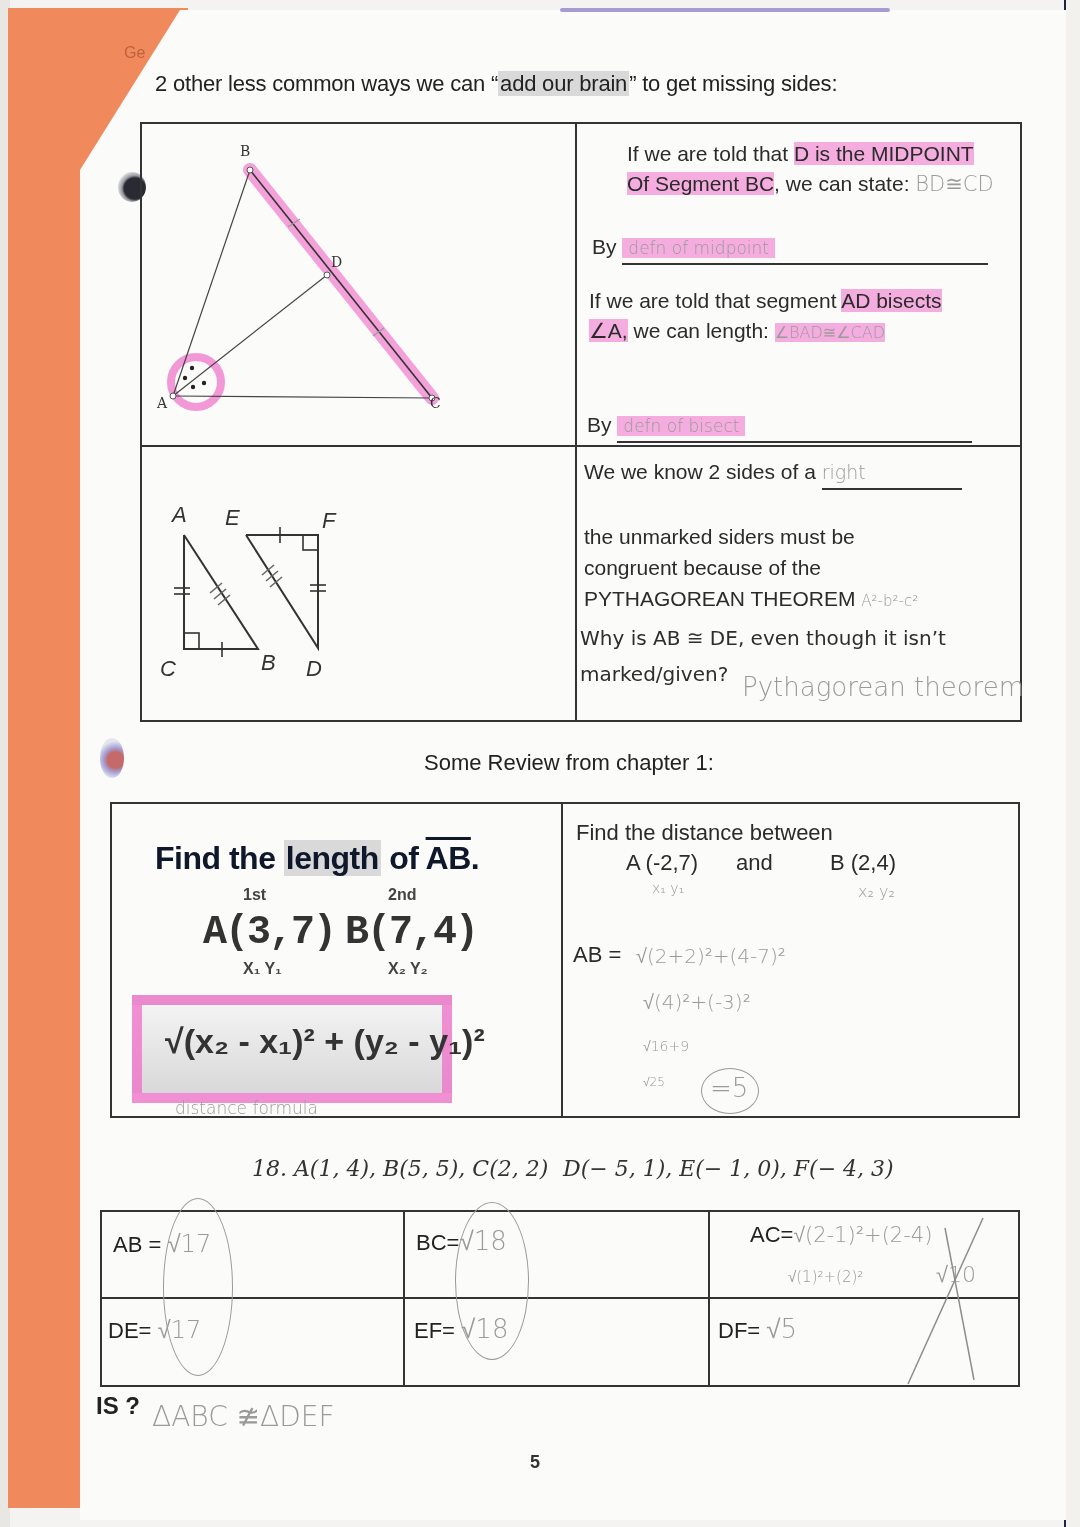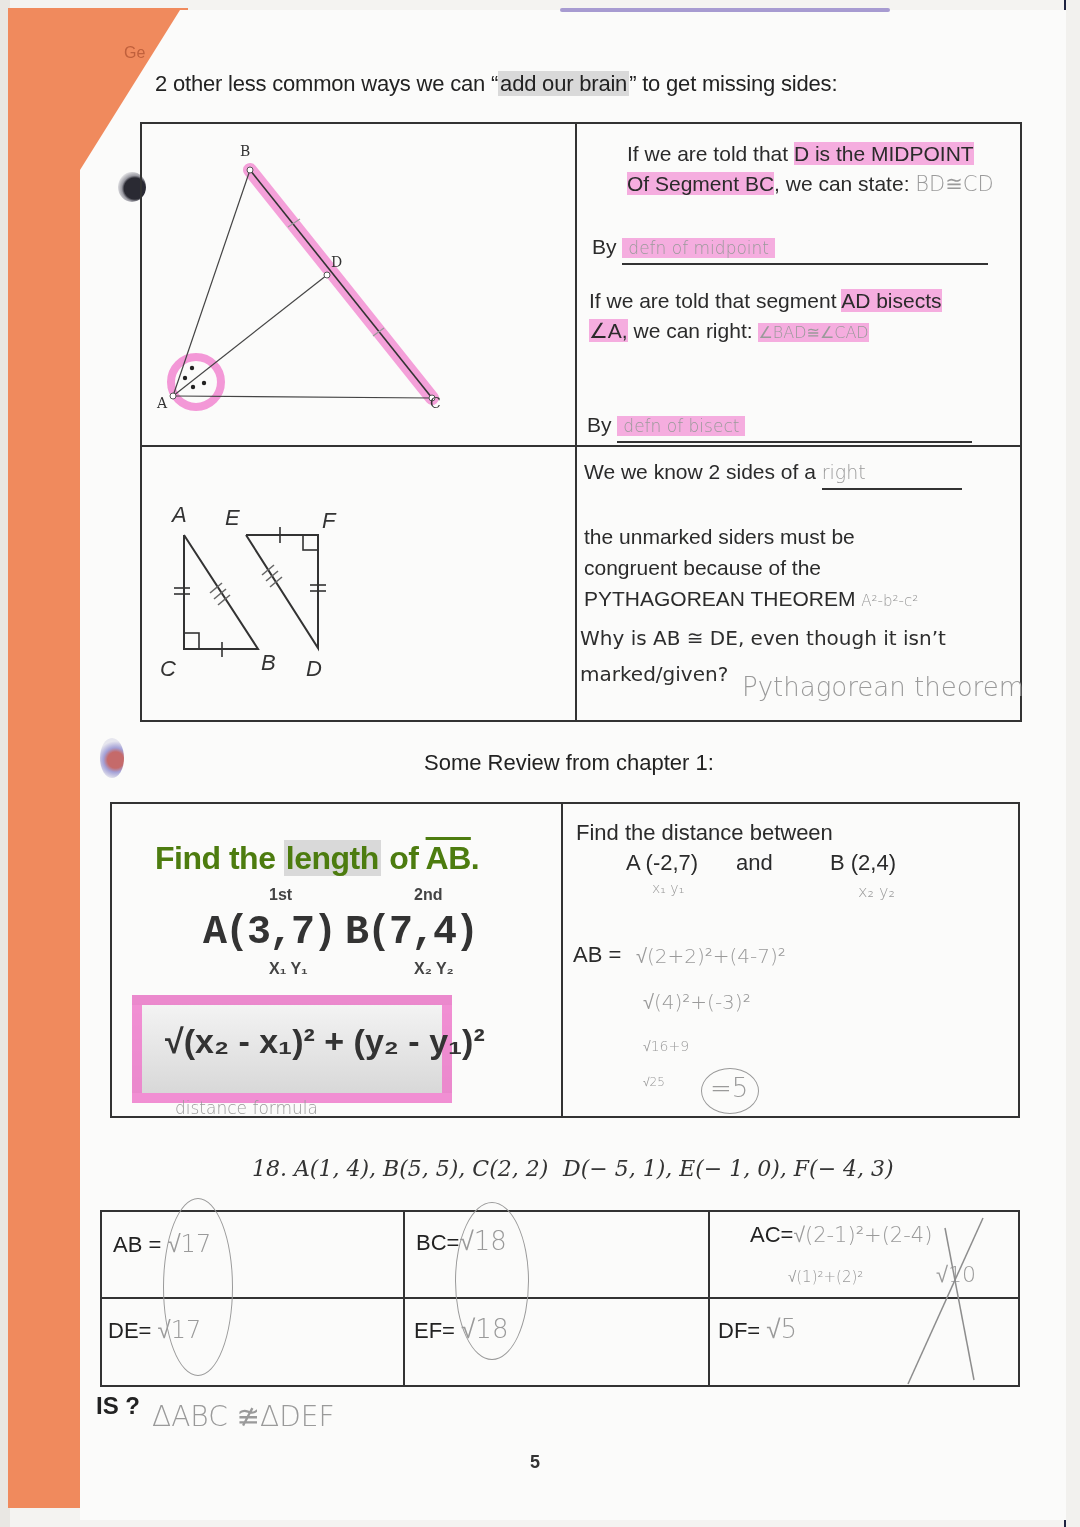--- a/index.html
+++ b/index.html
@@ -16,23 +16,23 @@
   .title { position:absolute; left:155px; top:71px; font-size:22px; color:#222; letter-spacing:-0.2px; }
   .hl-gray { background:#d9d9d9; padding:0 2px; }
   .box { position:absolute; border:2px solid #333; box-sizing:border-box; }
   .vline { position:absolute; background:#333; width:2px; }
   .hline { position:absolute; background:#333; height:2px; }
   .txt { position:absolute; font-size:21px; color:#2b2b2b; line-height:30px; }
   .pink { background:rgba(240,110,200,0.55); }
   .hand { font-family:"DejaVu Sans", sans-serif; color:#9a9a9a; font-weight:300; }
   .underline { display:inline-block; border-bottom:2px solid #333; }
   .section-title { position:absolute; left:424px; top:750px; font-size:22px; color:#222; }
-  .rv-title { font-weight:bold; font-size:32px; color:#4d7c0f; letter-spacing:-0.5px; }
+  .rv-title { font-weight:bold; font-size:32px; color:#0f172a; letter-spacing:-0.5px; }
   .coords { font-weight:bold; font-size:40px; color:#333; font-family:"Liberation Mono", monospace; letter-spacing:-2px; }
-  .sub { font-weight:bold; font-size:16px; color:#444;margin-left:26px; }
+  .sub { font-weight:bold; font-size:16px; color:#444; }
   .formula-box { position:absolute; left:132px; top:995px; width:320px; height:108px; border:10px solid rgba(240,110,200,0.75); box-sizing:border-box; background:linear-gradient(180deg,#f3f3f3,#d8d8d8); }
   .cell-label { position:absolute; font-size:22px; color:#222; }
   .page-num { position:absolute; left:530px; top:1452px; font-size:18px; font-weight:bold; color:#333; }
   .italic-serif { font-family:"DejaVu Serif", serif; font-style:italic; }
   .circle-oval { position:absolute; border:1.5px solid #9a9a9a; border-radius:50%; }
 </style>
 </head>
 <body>
 
 <div class="bg-left-edge"></div>
@@ -80,21 +80,21 @@
   <span>If we are told that </span><span class="pink">D is the MIDPOINT</span><br>
   <span class="pink">Of Segment BC</span><span>, we can state: </span><span class="hand">BD≅CD</span>
 </div>
 <div class="txt" style="left:592px;top:232px;">
   <span>By</span>
   <span class="underline" style="width:366px;"><span class="pink hand" style="font-size:17px;padding:0 6px;">defn of midpoint</span></span>
 </div>
 
 <div class="txt" style="left:589px;top:286px;">
   <span>If we are told that segment </span><span class="pink">AD bisects</span><br>
-  <span class="pink">∠A,</span><span> we can right: </span><span class="pink hand" style="font-size:16px;">∠BAD≅∠CAD</span>
+  <span class="pink">∠A,</span><span> we can length: </span><span class="pink hand" style="font-size:16px;">∠BAD≅∠CAD</span>
 </div>
 <div class="txt" style="left:587px;top:410px;">
   <span>By</span>
   <span class="underline" style="width:355px;"><span class="pink hand" style="font-size:17px;padding:0 6px;">defn of bisect</span></span>
 </div>
 
 <svg style="position:absolute;left:150px;top:500px;" width="220" height="190">
   <polyline points="34,35 34,149 108,149 34,35" fill="none" stroke="#333" stroke-width="2"></polyline>
   <rect x="34" y="133" width="15" height="16" fill="none" stroke="#333" stroke-width="1.6"></rect>
   <line x1="72" y1="142" x2="72" y2="157" stroke="#333" stroke-width="1.6"></line>

